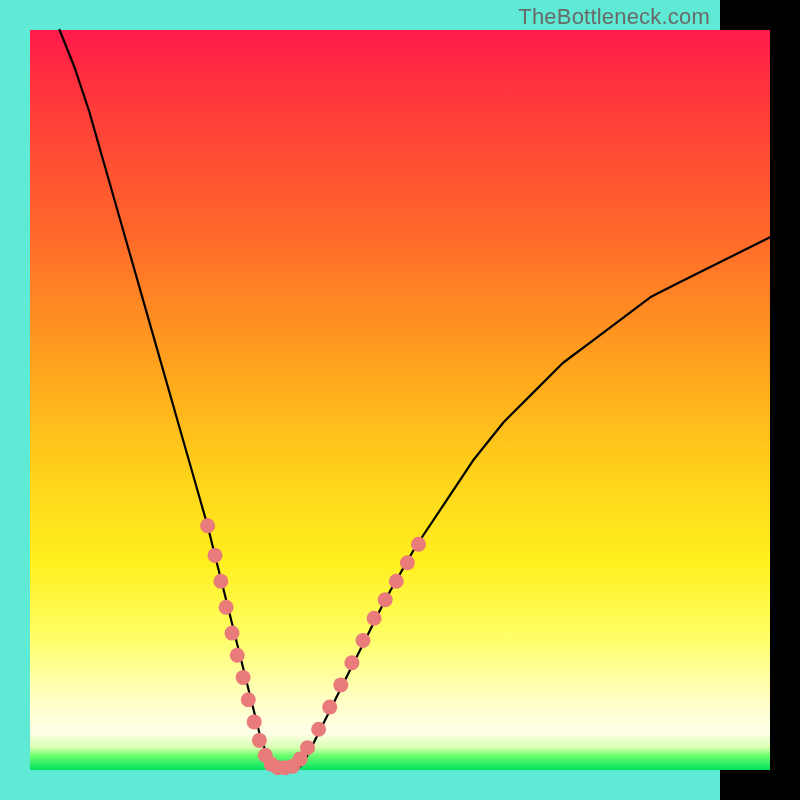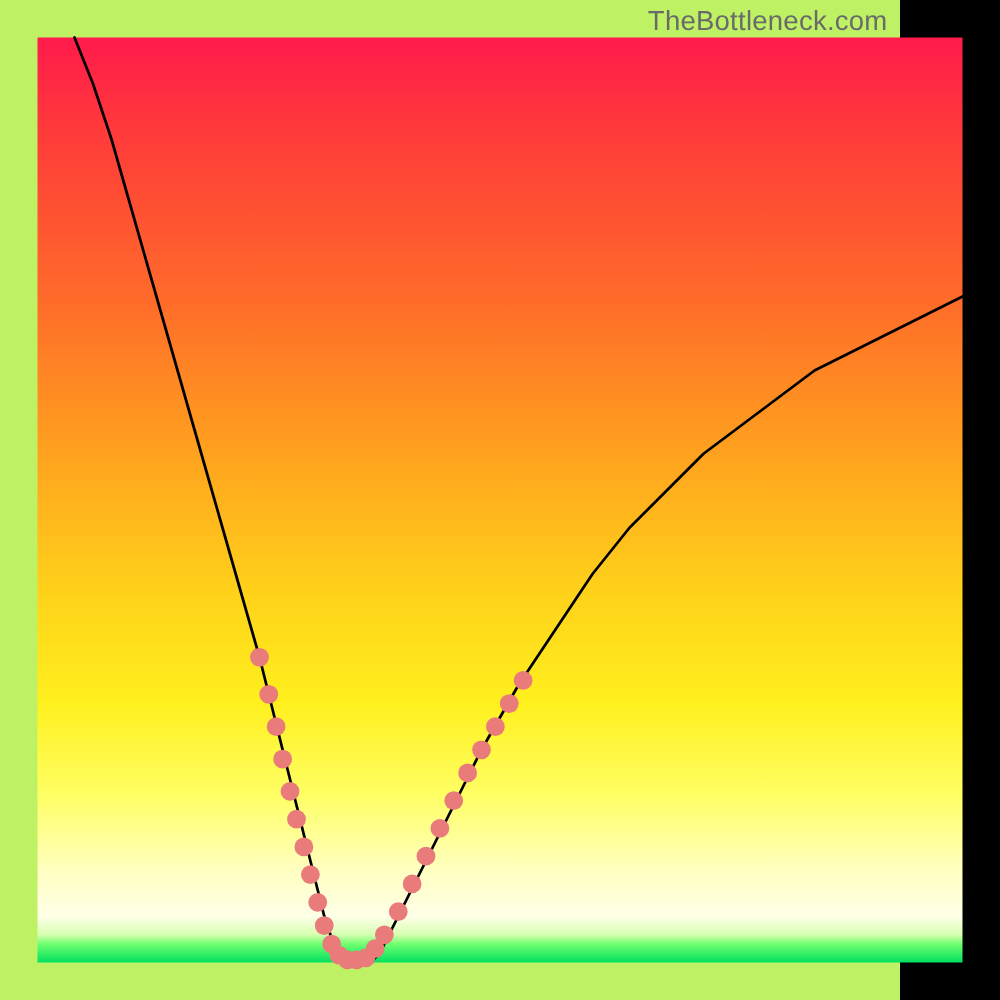--- a/index.html
+++ b/index.html
@@ -10,21 +10,21 @@
     background: #000;
     overflow: hidden;
     font-family: Arial, Helvetica, sans-serif;
   }
   .frame {
     position: absolute;
     top: 0;
     left: 0;
     width: 720px;
     height: 800px;
-    background: #bef264;
+    background: #5eead4;
   }
   .plot-area {
     position: absolute;
     top: 30px;
     left: 30px;
     width: 740px;
     height: 740px;
     
     background: linear-gradient(
       to bottom,

